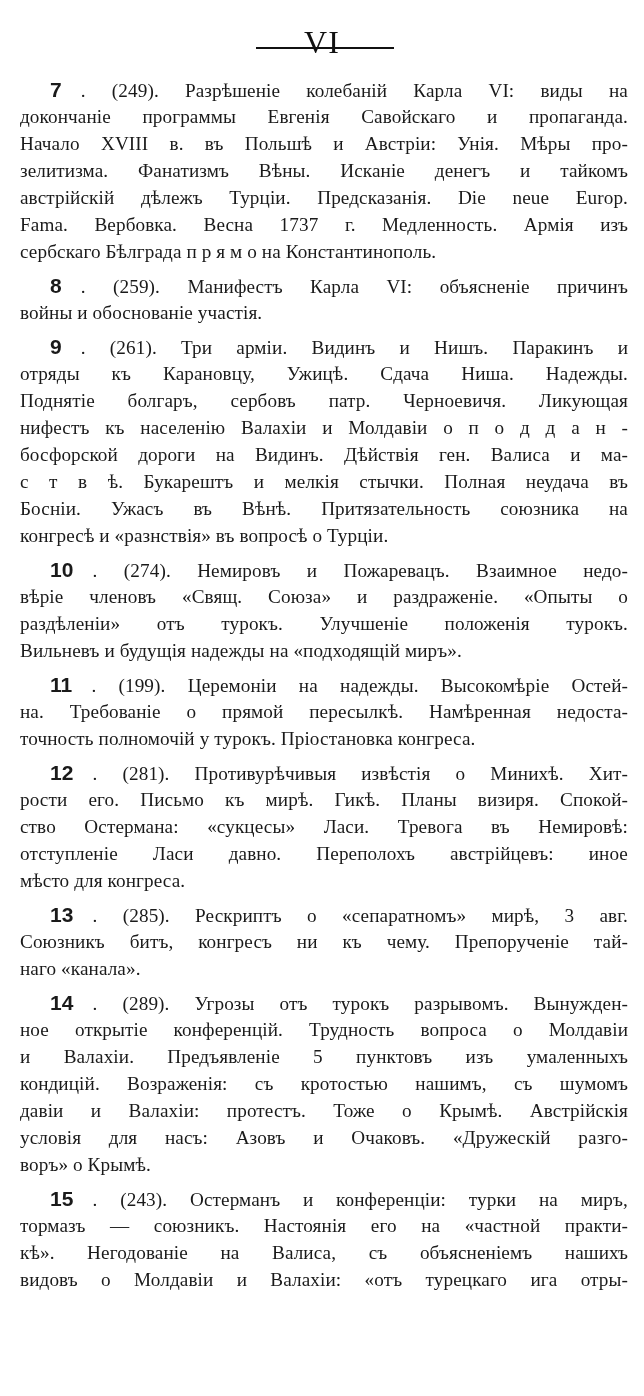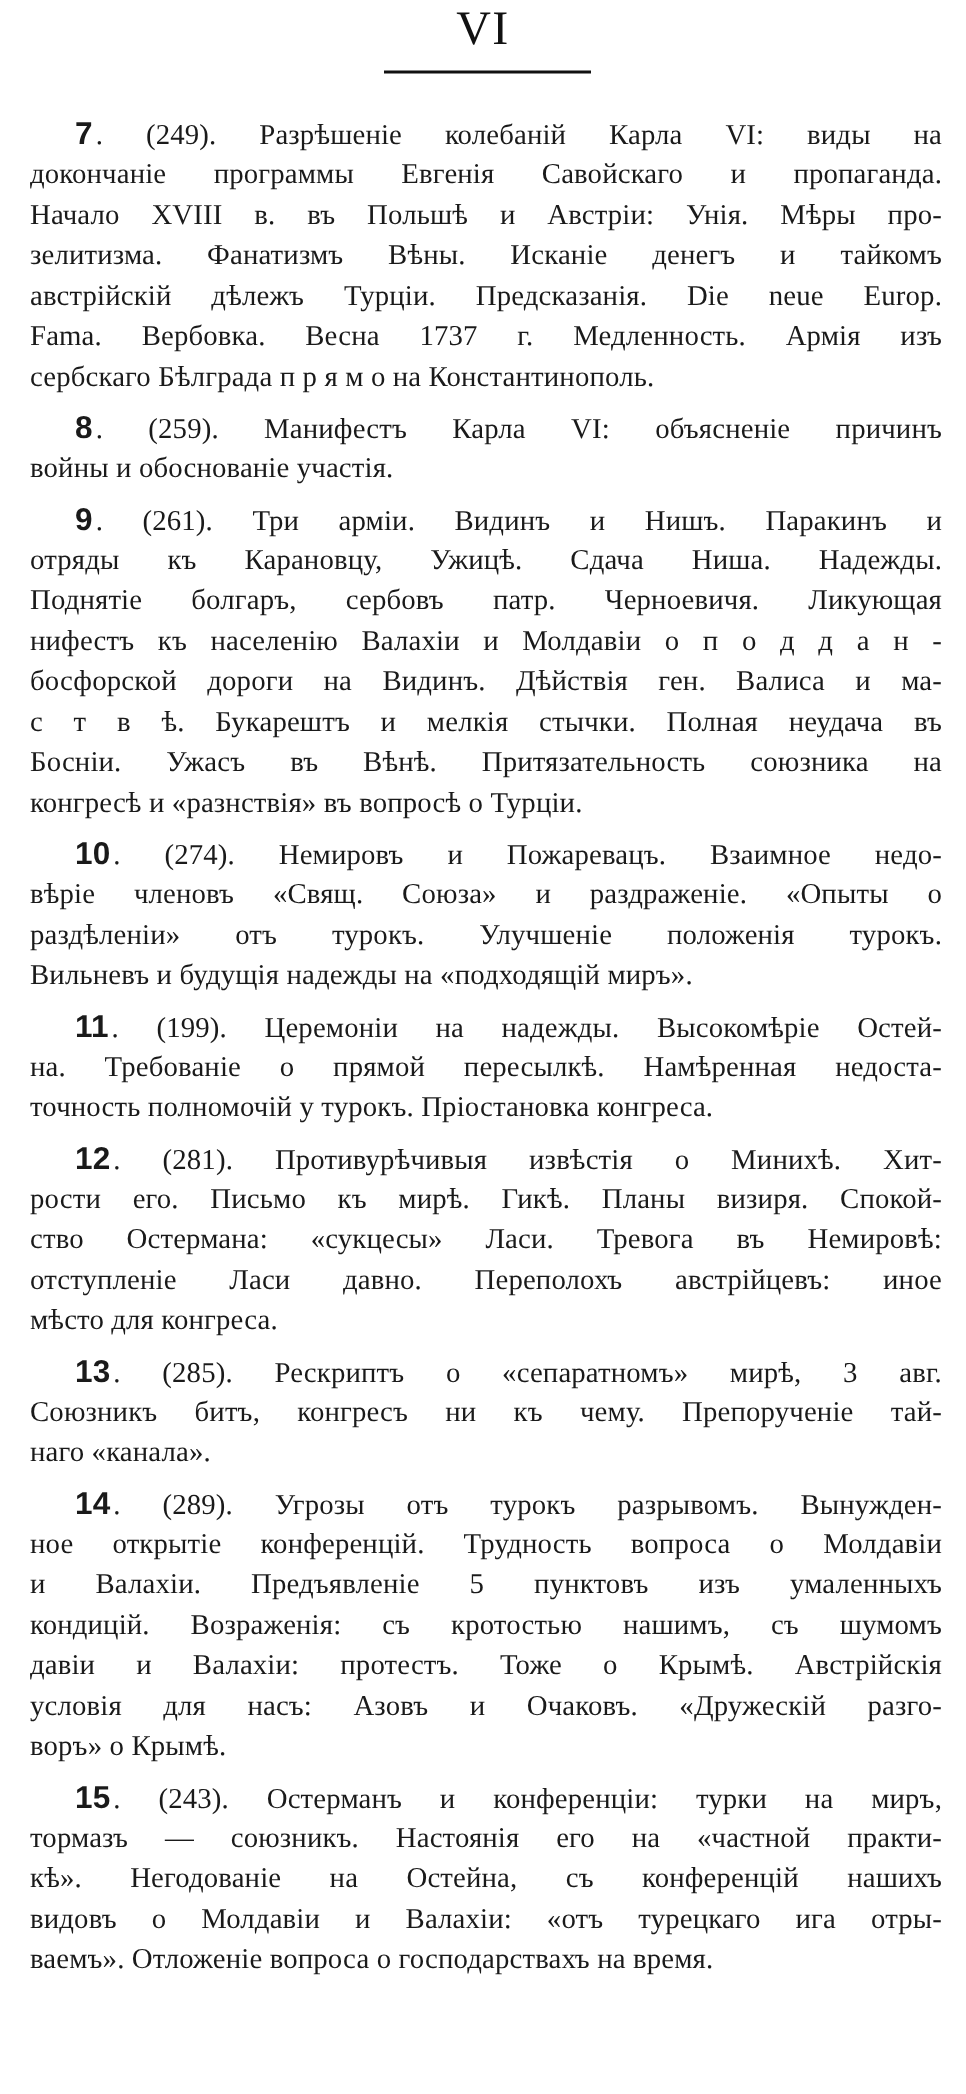--- a/index.html
+++ b/index.html
@@ -17,21 +17,21 @@
     }
     .page {
       position: absolute;
       left: 0;
       top: 0;
       width: 644px;
       height: 1396px;
     }
     .header {
       position: absolute;
-      top: 0;
+      top: 24px;
       left: 0;
       width: 644px;
       text-align: center;
     }
     .page-number {
       font-family: "Liberation Serif", serif;
       font-size: 32px;
       line-height: 36px;
       letter-spacing: 1px;
       color: #111;
@@ -69,21 +69,21 @@
     }
     .line.first {
       padding-left: 30px;
     }
     .num {
       font-family: "Liberation Sans", sans-serif;
       font-weight: bold;
       font-size: 21px;
     }
     .ref {
-      margin-left: 2px;
+      margin-left: 19px;
     }
   </style>
 </head>
 <body>
 
 <div class="page">
   <div class="header">
     <span class="page-number">VI</span>
   </div>
   <div class="header-rule"></div>
@@ -140,18 +140,17 @@
         <span class="line">ное открытіе конференцій. Трудность вопроса о Молдавіи</span>
         <span class="line">и Валахіи. Предъявленіе 5 пунктовъ изъ умаленныхъ</span>
         <span class="line">кондицій. Возраженія: съ кротостью нашимъ, съ шумомъ</span>
         <span class="line">давіи и Валахіи: протестъ. Тоже о Крымѣ. Австрійскія</span>
         <span class="line">условія для насъ: Азовъ и Очаковъ. «Дружескій разго-</span>
         <span class="line last">воръ» о Крымѣ.</span>
       </div>
       <div class="entry">
         <span class="line first"><span class="num">15</span><span class="ref">. (243).</span>  <span>Остерманъ и конференціи: турки на миръ,</span></span>
         <span class="line">тормазъ — союзникъ. Настоянія его на «частной практи-</span>
-        <span class="line">кѣ». Негодованіе на Остейна, съ конференцій нашихъ</span>
+        <span class="line">кѣ». Негодованіе на Валиса, съ объясненіемъ нашихъ</span>
         <span class="line">видовъ о Молдавіи и Валахіи: «отъ турецкаго ига отры-</span>
-        <span class="line last">ваемъ». Отложеніе вопроса о господарствахъ на время.</span>
       </div>
     </div>
 </div>
 
 </body></html>

